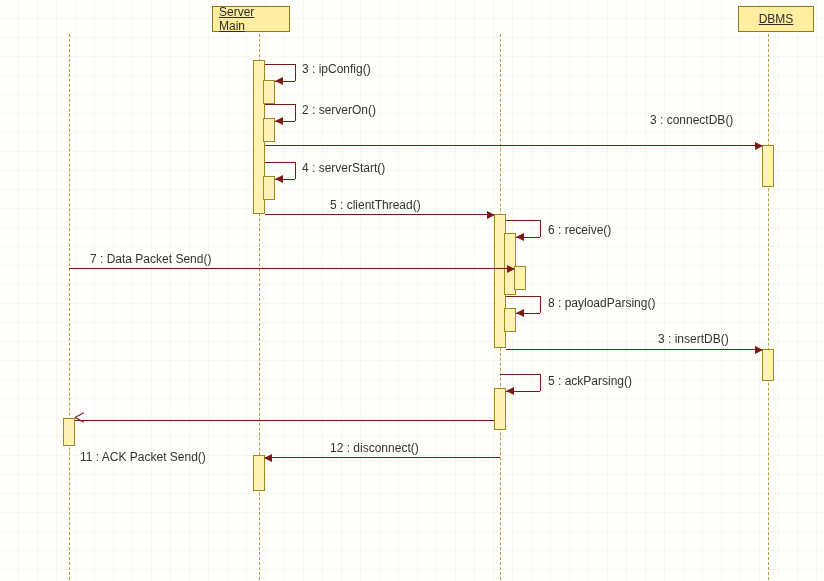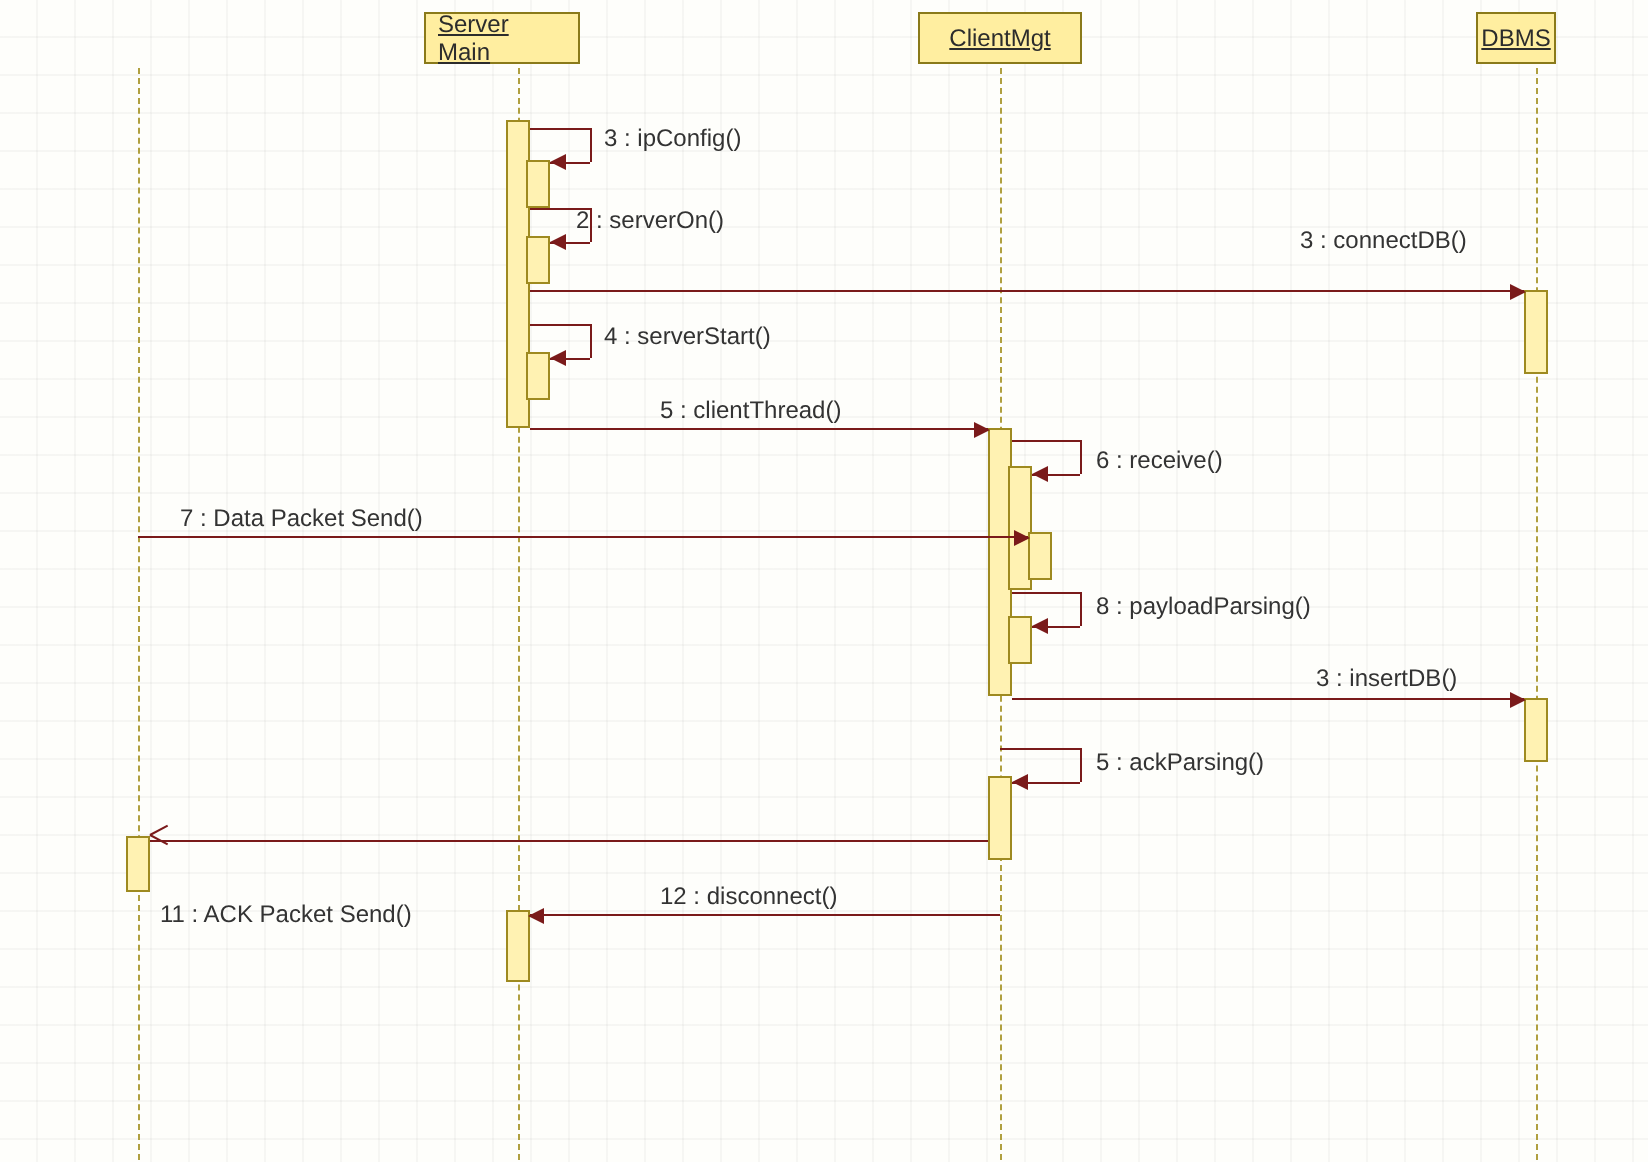--- a/index.html
+++ b/index.html
@@ -109,22 +109,21 @@
     border-bottom:4px solid transparent;
     border-right:8px solid #7a1a1a;
   }
 </style>
 </head>
 <body>
 
 <div class="canvas">
 
   <div class="participant" style="left:212px; width:78px;">Server Main</div>
-  <div class="participant" style="left:459px; width:82px;">ClientMgt</div>
-  <div class="participant" style="left:738px; width:40px;">DBMS</div>
+  <div class="participant" style="left:738px; width:76px;">DBMS</div>
 
   <div class="lifeline" style="left:69px;"></div>
   <div class="lifeline" style="left:259px;"></div>
   <div class="lifeline" style="left:500px;"></div>
   <div class="lifeline" style="left:768px;"></div>
 
   <div class="activation" style="left:253px; top:60px;  height:154px;"></div>
   <div class="activation" style="left:263px; top:80px;  height:24px;"></div>
   <div class="activation" style="left:263px; top:118px; height:24px;"></div>
   <div class="activation" style="left:263px; top:176px; height:24px;"></div>
@@ -141,21 +140,21 @@
   <div class="self-h" style="left:265px; top:64px; width:30px;"></div>
   <div class="self-v" style="left:295px; top:64px; height:17px;"></div>
   <div class="self-h" style="left:275px; top:81px; width:20px;"></div>
   <div class="self-arrow-l" style="left:275px; top:77px;"></div>
   <div class="msg-label" style="left:302px; top:62px;">3 : ipConfig()</div>
 
   <div class="self-h" style="left:265px; top:104px; width:30px;"></div>
   <div class="self-v" style="left:295px; top:104px; height:17px;"></div>
   <div class="self-h" style="left:275px; top:121px; width:20px;"></div>
   <div class="self-arrow-l" style="left:275px; top:117px;"></div>
-  <div class="msg-label" style="left:288px; top:103px;">2 : serverOn()</div>
+  <div class="msg-label" style="left:302px; top:103px;">2 : serverOn()</div>
 
   <div class="msg" style="left:265px; top:145px; width:497px;">
       <div class="head-r"></div>
     </div>
   <div class="msg-label" style="left:650px; top:113px;">3 : connectDB()</div>
 
   <div class="self-h" style="left:265px; top:162px; width:30px;"></div>
   <div class="self-v" style="left:295px; top:162px; height:17px;"></div>
   <div class="self-h" style="left:275px; top:179px; width:20px;"></div>
   <div class="self-arrow-l" style="left:275px; top:175px;"></div>

